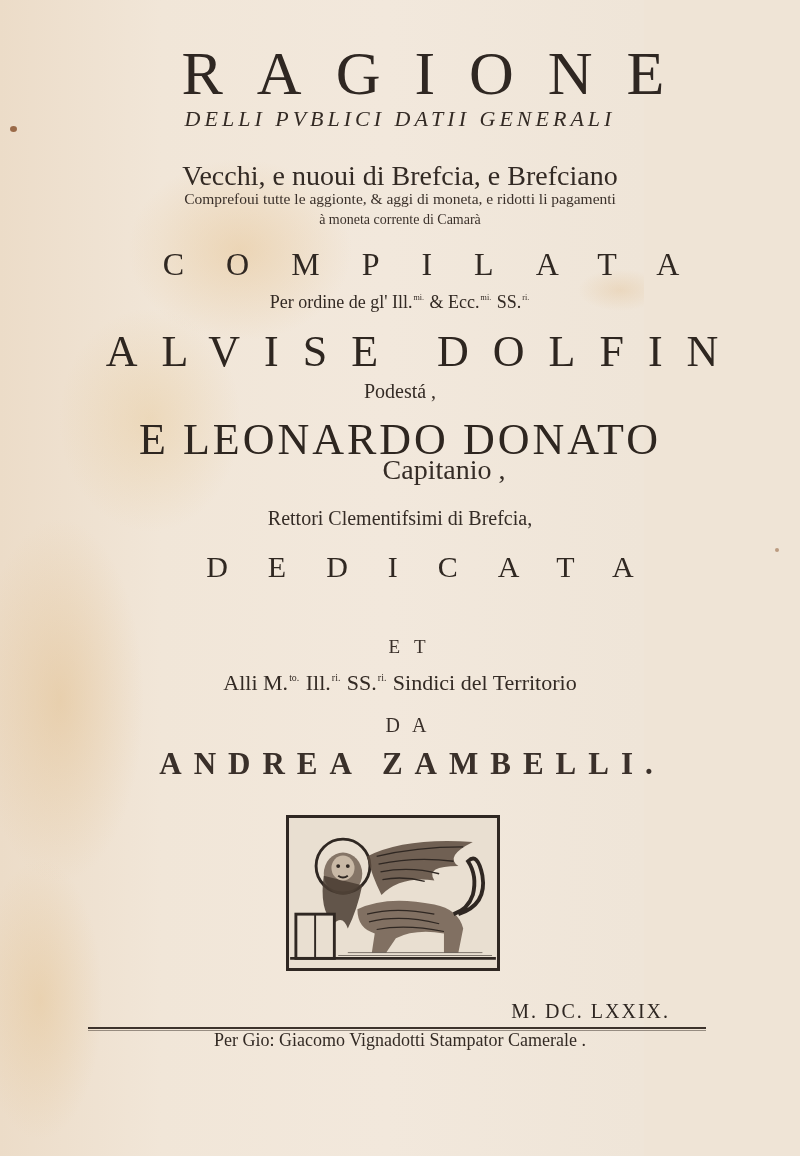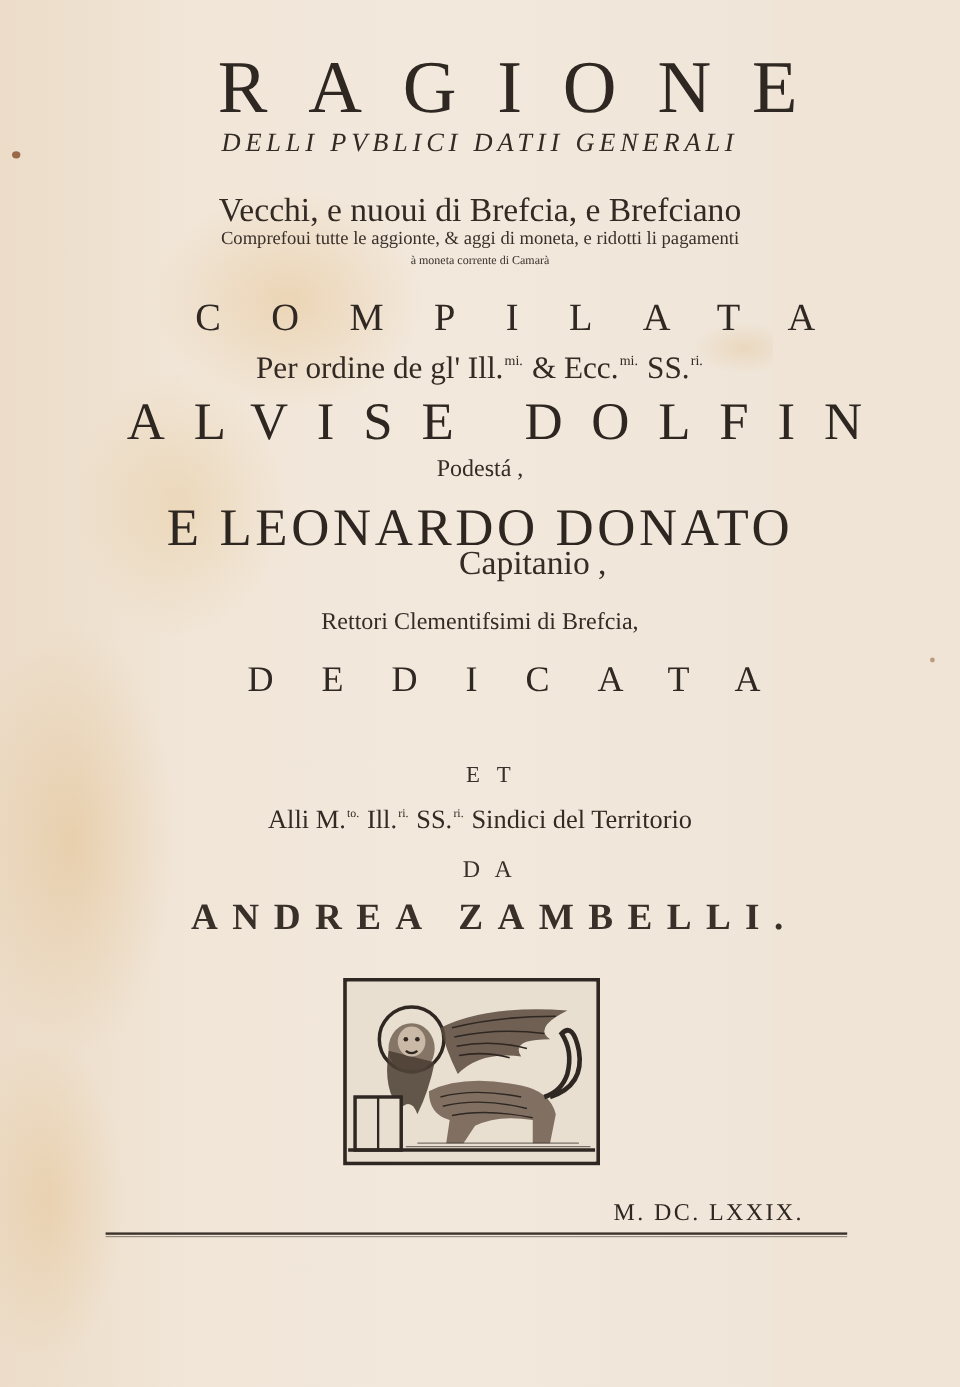--- a/index.html
+++ b/index.html
@@ -21,23 +21,23 @@
         radial-gradient(ellipse 60px 30px at 620px 290px, rgba(220,175,115,0.25), rgba(220,175,115,0) 70%),
         linear-gradient(90deg, #ecdcc8 0%, #f1e6d8 25%, #f2e8dc 60%, #efe5d8 100%);
     }
     .line { position: absolute; left: 0; width: 800px; text-align: center; white-space: nowrap; }
     .sup { font-size: 0.45em; vertical-align: 0.95em; margin: 0 1px 0 1px; }
 
     .t-ragione { top: 38px; font-size: 62px; letter-spacing: 34px; padding-left: 40px; font-weight: 400; color: #2f2722; }
     .t-delli { top: 106px; font-size: 22px; letter-spacing: 4px; color: #332a24; font-style: italic; }
     .t-vecchi { top: 144px; font-size: 28px; color: #332a24; margin-top: 16px; }
     .t-compre { top: 190px; font-size: 15.5px; color: #3a302a; }
-    .t-moneta { top: 212px; font-size: 10px; color: #3a302a; }
+    .t-moneta { top: 212px; font-size: 14px; color: #3a302a; }
     .t-compilata { top: 246px; font-size: 32px; letter-spacing: 42px; padding-left: 42px; color: #302822; }
-    .t-ordine { top: 292px; font-size: 26px; color: #332a24; }
+    .t-ordine { top: 292px; font-size: 18px; color: #332a24; }
     .t-alvise { top: 326px; font-size: 44px; letter-spacing: 24px; padding-left: 24px; color: #2e2620; }
     .t-podesta { top: 380px; font-size: 20px; color: #352c26; }
     .t-leonardo { top: 414px; font-size: 44px; letter-spacing: 3px; color: #2e2620; }
     .t-capitano { top: 454px; font-size: 28px; color: #352c26; padding-left: 44px; }
     .t-rettori { top: 507px; font-size: 20px; color: #352c26; font-family: Liberation Serif, serif; }
     .t-dedicata { top: 550px; font-size: 30px; letter-spacing: 40px; padding-left: 40px; color: #302822; }
     .t-all { top: 594px; font-size: 22px; color: #332a24; }
     .t-et { top: 636px; font-size: 19px; letter-spacing: 14px; padding-left: 14px; color: #3a302a; }
     .t-alli { top: 670px; font-size: 22px; color: #332a24; font-family: Liberation Serif, serif; }
     .t-da { top: 714px; font-size: 20px; letter-spacing: 12px; padding-left: 12px; color: #3a302a; }
@@ -138,13 +138,14 @@
         <line x1="50" y1="143" x2="210" y2="143"></line>
       </g>
     </svg>
   </div>
 
   <div class="imprint">
     <span class="imprint-year">M. DC. LXXIX.</span>
   </div>
   <div class="rule"></div>
   <div class="rule2"></div>
+  <div class="line t-printer">Per Gio: Giacomo Vignadotti Stampator Camerale .</div>
 </div>
 
 </body></html>

